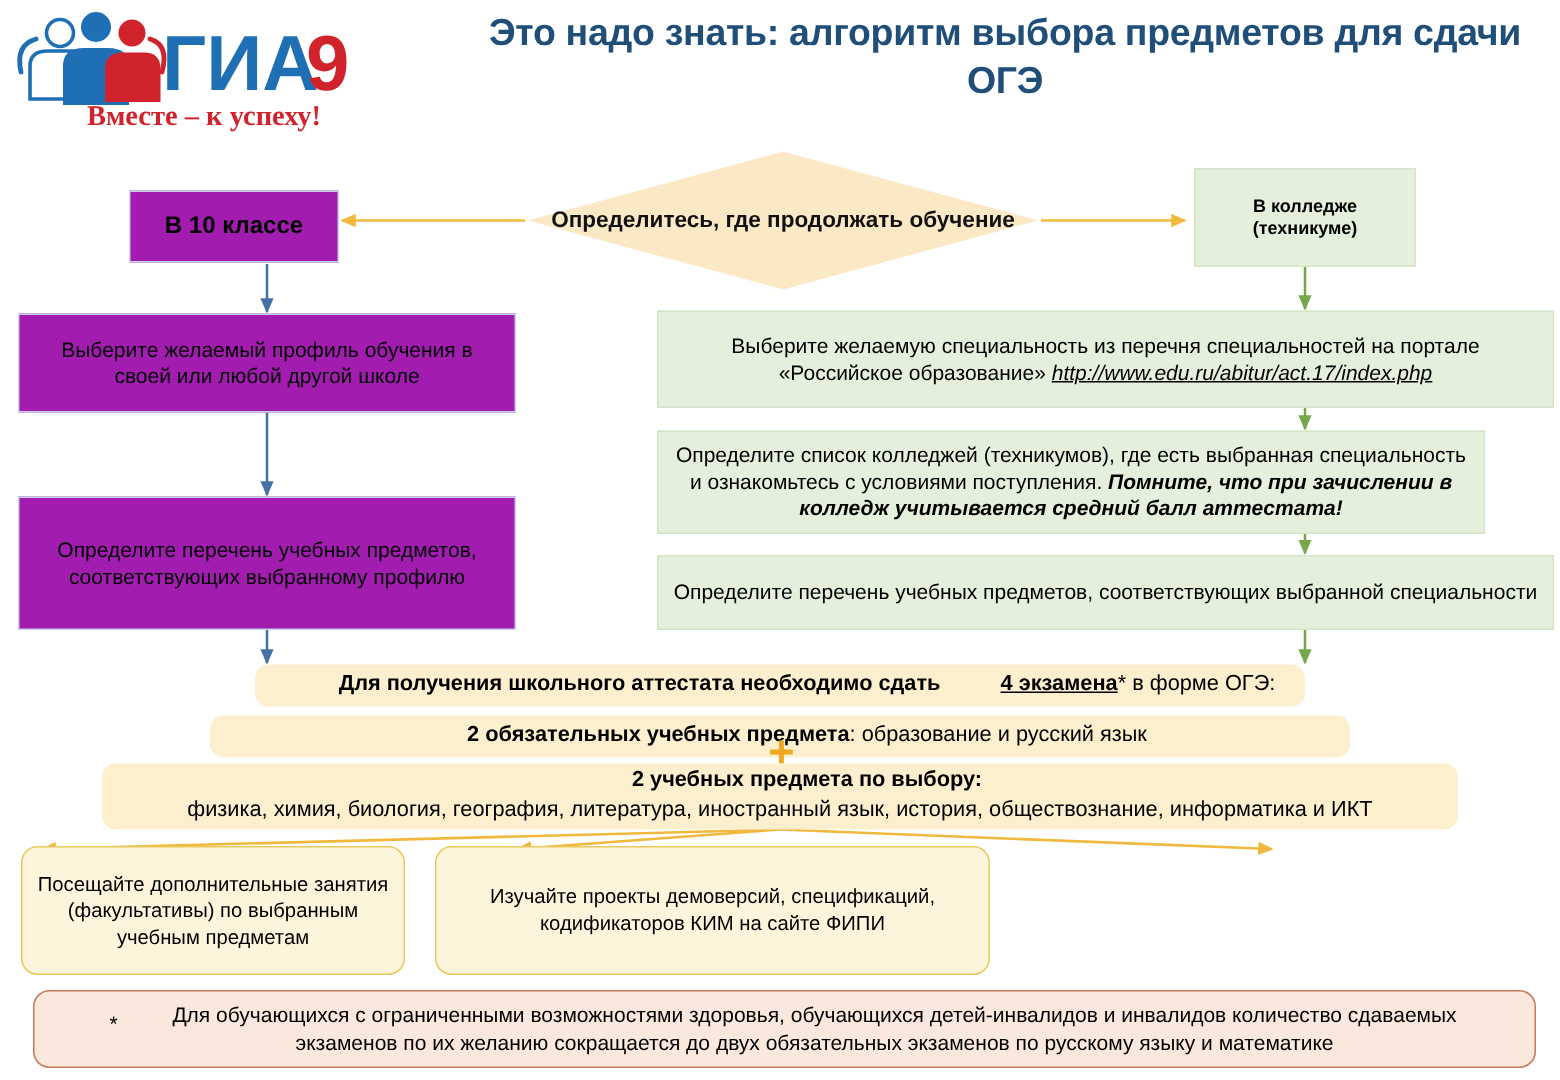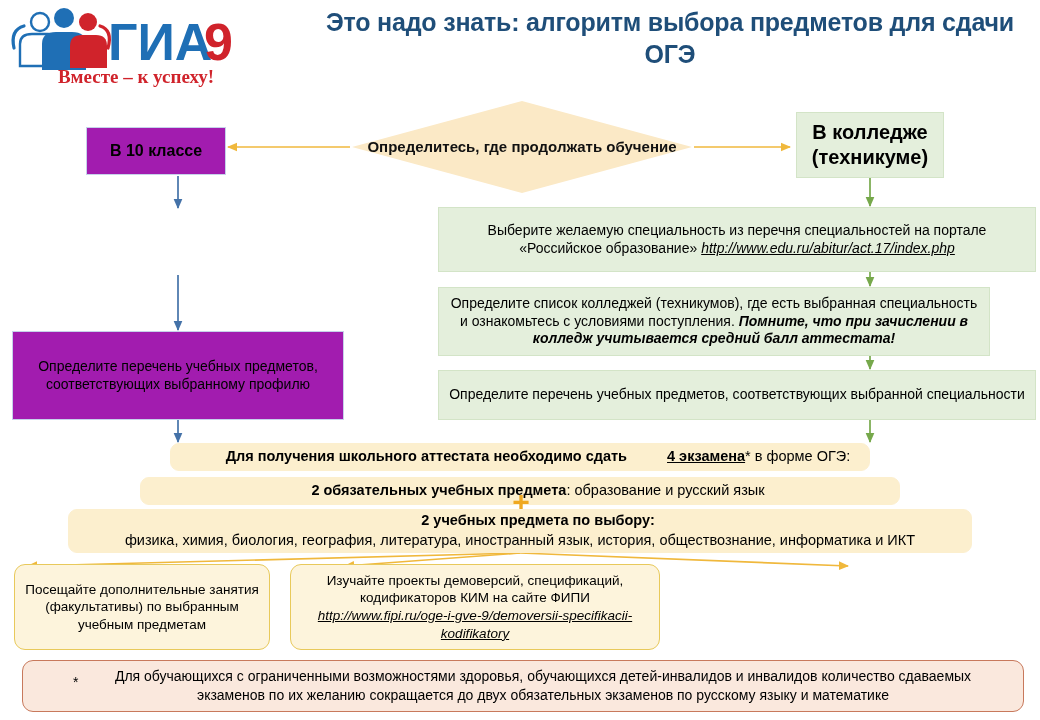--- a/index.html
+++ b/index.html
@@ -186,24 +186,25 @@
     <line x1="520" y1="553" x2="848" y2="566" stroke="#F0B83C" stroke-width="1.7" marker-end="url(#ay)"></line>
   </svg>
 
   <div class="diamond">
     <div class="diamond-shape"></div>
     <div class="diamond-text">Определитесь, где продолжать обучение</div>
   </div>
 
   <div class="box box-blue" style="left:86px; top:127px; width:140px; height:48px; font-size:16px; font-weight:bold;">В 10 классе</div>
 
+  <div class="box box-blue" style="left:12px; top:209px; width:332px; height:66px;">Выберите желаемый профиль обучения в своей или любой другой школе</div>
 
   <div class="box box-blue" style="left:12px; top:331px; width:332px; height:89px;">Определите перечень учебных предметов, соответствующих выбранному профилю</div>
 
-  <div class="box box-green" style="left:796px; top:112px; width:148px; height:66px; font-size:20px; font-weight:bold;">В колледже (техникуме)</div>
+  <div class="box box-green" style="left:796px; top:112px; width:148px; height:66px; font-size:12px; font-weight:bold;">В колледже (техникуме)</div>
 
   <div class="box box-green" style="left:438px; top:207px; width:598px; height:65px;">
     <span><span>Выберите желаемую специальность из перечня специальностей на портале «Российское образование» </span><span class="ulink">http://www.edu.ru/abitur/act.17/index.php</span></span>
   </div>
 
   <div class="box box-green" style="left:438px; top:287px; width:552px; height:69px;">
     <span><span>Определите список колледжей (техникумов), где есть выбранная специальность и ознакомьтесь с условиями поступления. </span><span class="bolditalic">Помните, что при зачислении в колледж  учитывается средний балл аттестата!</span></span>
   </div>
 
   <div class="box box-green" style="left:438px; top:370px; width:598px; height:50px;">Определите перечень учебных предметов, соответствующих выбранной специальности</div>
@@ -227,21 +228,20 @@
   </div>
 
   <div class="box box-yellow-out" style="left:14px; top:564px; width:256px; height:86px; font-size:13.5px;
               line-height:1.3; flex-direction:column;">
     <div>Посещайте дополнительные занятия (факультативы) по выбранным учебным предметам</div>
   </div>
 
   <div class="box box-yellow-out" style="left:290px; top:564px; width:370px; height:86px; font-size:13.5px;
               line-height:1.3; flex-direction:column;">
     <div>Изучайте проекты демоверсий, спецификаций, кодификаторов КИМ на сайте ФИПИ</div>
-    <div class="ulink">http://www.fipi.ru/oge-i-gve-9/demoversii-specifikacii-kodifikatory</div>
   </div>
 
 
   <div class="box box-peach" style="left:22px; top:660px; width:1002px; height:52px; font-size:14px;
               line-height:1.35; justify-content:flex-start; padding-left:40px; padding-right:18px;">
     <div style="position:absolute; left:50px; top:12px; font-size:14px;">*</div>
     <div style="width:100%; text-align:center; padding-left:18px;">Для обучающихся с ограниченными возможностями здоровья, обучающихся детей-инвалидов и инвалидов количество сдаваемых экзаменов по их желанию сокращается до двух обязательных экзаменов по русскому языку и математике</div>
   </div>
 
 </div>

